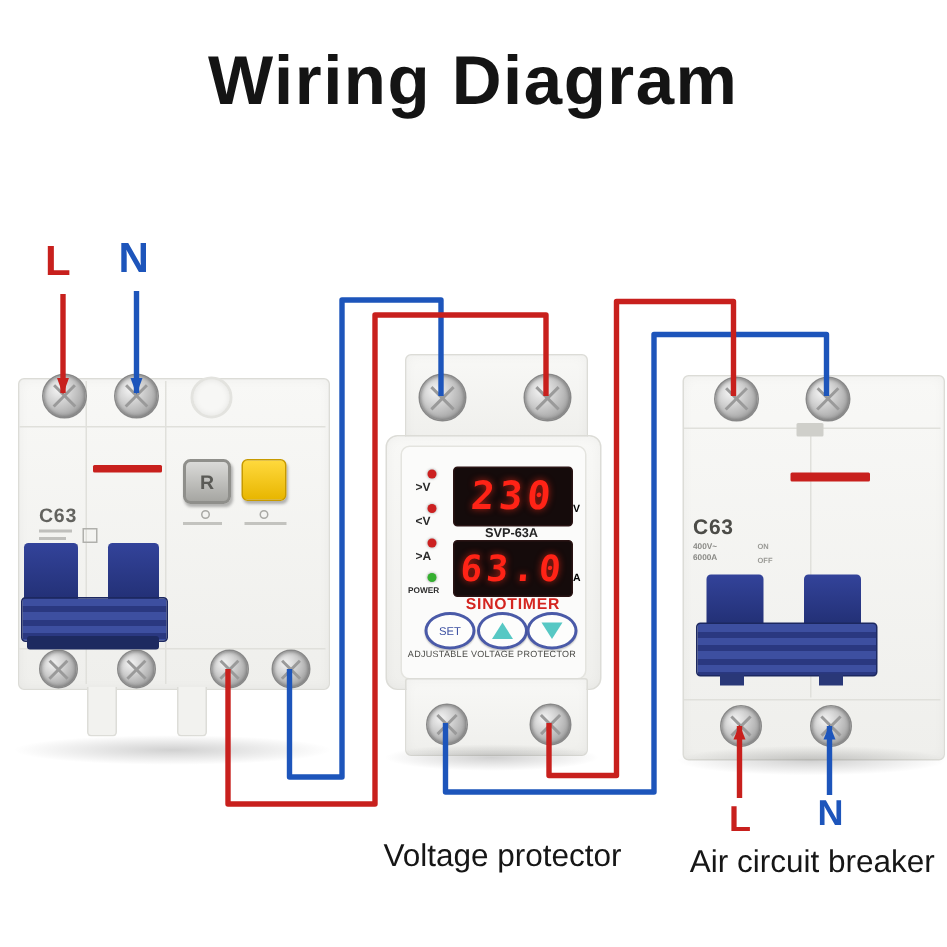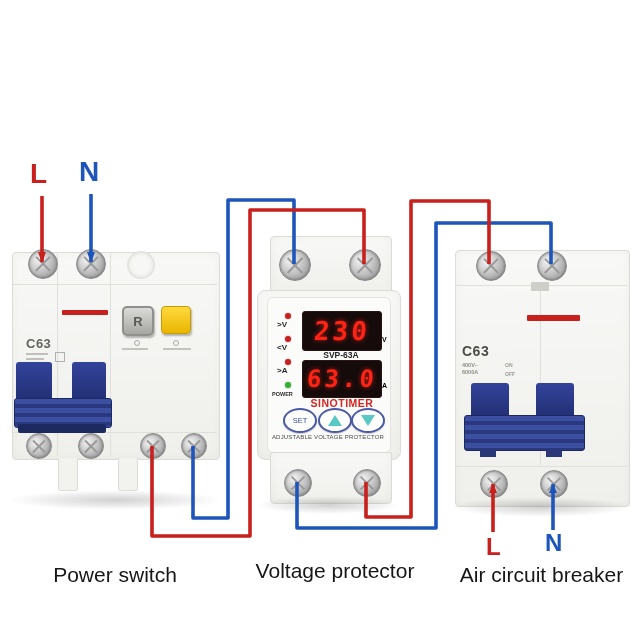--- a/index.html
+++ b/index.html
@@ -62,20 +62,21 @@
   .model-lg{font-size:14px;font-weight:700;color:#4c4c48;letter-spacing:.5px;}
   .spec-sm{font-size:5.5px;color:#8a8a86;line-height:7px;font-weight:700;}
   .onoff{font-size:5px;color:#9a9a96;line-height:7px;font-weight:700;}
   svg{position:absolute;left:0;top:0;pointer-events:none;}
 </style>
 </head>
 <body>
 
 <div id="stage">
 
+  <div class="abs title">Wiring Diagram</div>
 
   <div class="abs shell" style="left:12px;top:252px;width:206px;height:206px;"></div>
   <div class="abs vline" style="left:57px;top:254px;height:202px;"></div>
   <div class="abs vline" style="left:110px;top:254px;height:202px;"></div>
   <div class="abs hline" style="left:13px;top:284px;width:204px;"></div>
   <div class="abs hline" style="left:13px;top:432px;width:204px;"></div>
   <div class="abs redbar" style="left:62px;top:310px;width:46px;height:5px;"></div>
   <div class="abs model-sm" style="left:26px;top:336px;">C63</div>
   <div class="abs specbar" style="left:26px;top:353px;width:22px;"></div>
   <div class="abs specbar" style="left:26px;top:358px;width:18px;"></div>
@@ -189,16 +190,15 @@
     <polyline points="366,482 366,517 411,517 411,201 489,201 489,264" fill="none" stroke="#c8201d" stroke-width="3.6" stroke-linejoin="round"></polyline>
     <polyline points="493,484 493,532" fill="none" stroke="#c8201d" stroke-width="3.6"></polyline>
     <polygon points="489,493 497,493 493,483" fill="#c8201d"></polygon>
   </svg>
 
   <div class="abs phase-label" style="left:30px;top:158px;font-size:28px;color:#c8201d;">L</div>
   <div class="abs phase-label" style="left:79px;top:156px;font-size:28px;color:#1d55bb;">N</div>
   <div class="abs phase-label" style="left:486px;top:533px;font-size:24px;color:#c8201d;">L</div>
   <div class="abs phase-label" style="left:545px;top:529px;font-size:24px;color:#1d55bb;">N</div>
 
-  <div class="abs caption" style="left:35px;top:563px;width:160px;">Power switch</div>
   <div class="abs caption" style="left:452px;top:563px;width:179px;">Air circuit breaker</div>
   <div class="abs caption" style="left:250px;top:559px;width:170px;">Voltage protector</div>
 </div>
 
 </body></html>

